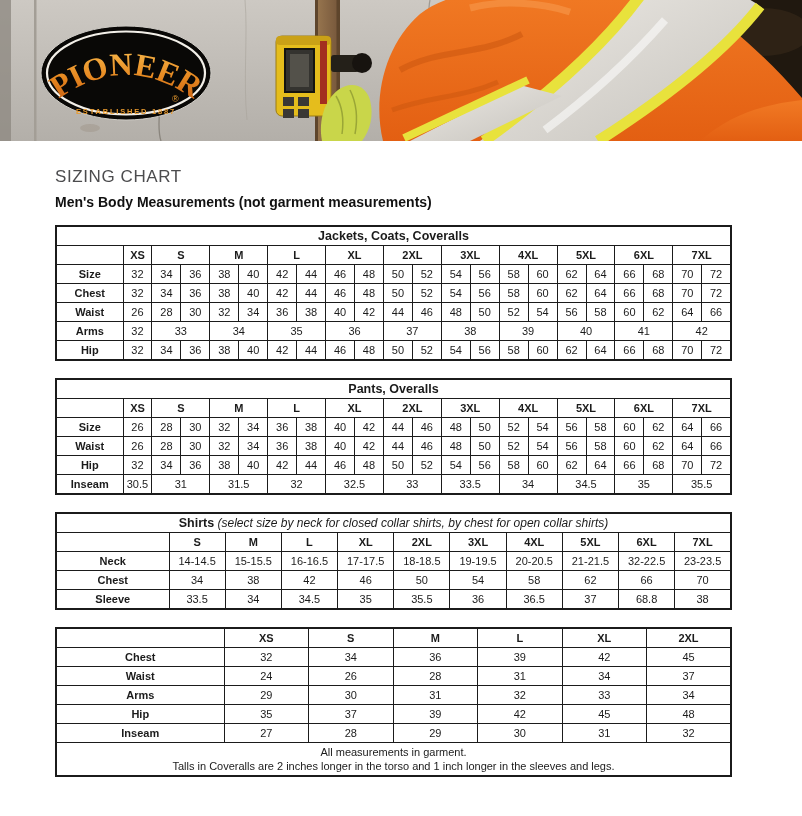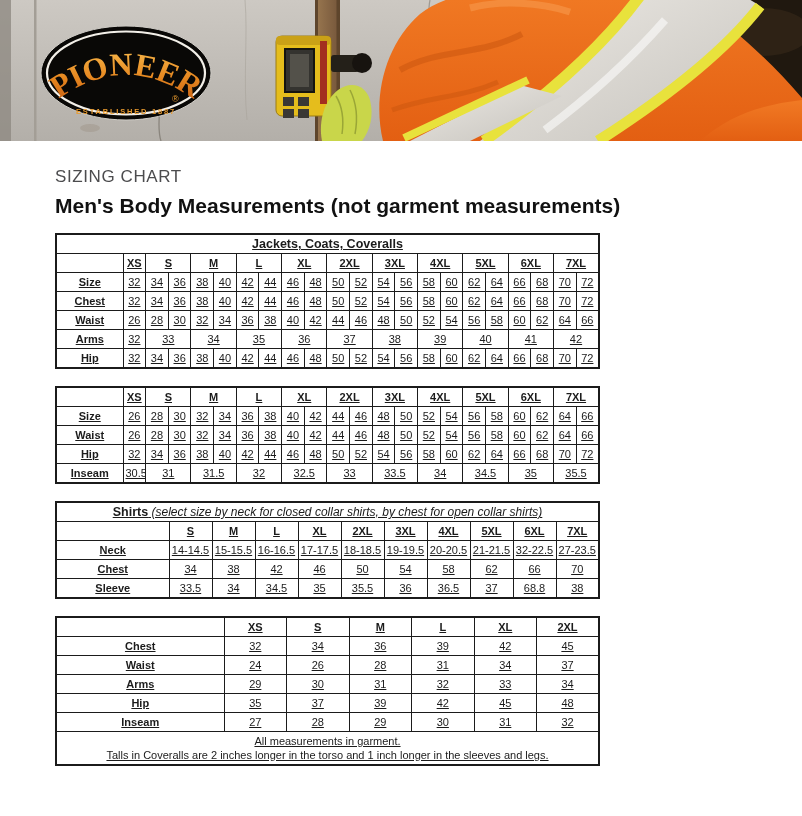--- a/index.html
+++ b/index.html
@@ -19,32 +19,31 @@
   
   .content { margin-left:55px; width:677px; }
   h1.sizing-title {
     margin:26px 0 0 0;
     font-size:17px; font-weight:400;
     letter-spacing:0.6px;
     color:#4c4c4e;
   }
   h2.sub-title {
     margin:7px 0 0 0;
-    font-size:21px; font-weight:bold; color:#111;
+    font-size:14px; font-weight:bold; color:#111;
   }
 
   
   table.size-table {
     border-collapse:collapse;
     table-layout:fixed;
-    width:545px;
+    width:677px;
     margin-top:17px;
     font-size:11px;
     color:#1b1b1b;
-    text-decoration:underline;
   }
   table.size-table:first-of-type { margin-top:15px; }
   table.size-table { border:2px solid #1b1b1b; }
   table.size-table td {
     border:1.5px solid #1b1b1b;
     padding:2px 2px;
     text-align:center;
     height:14px;
     line-height:14px;
     overflow:hidden;
@@ -346,20 +345,23 @@
           <col>
           <col>
           <col>
           <col>
           <col>
           <col>
           <col>
         </colgroup>
         <tbody>
           <tr>
+            <td colspan="22" class="ttl"><span>Pants, Overalls</span></td>
+          </tr>
+          <tr>
             <td class="blank"></td>
             <td colspan="1" class="hdr">XS</td>
             <td colspan="2" class="hdr">S</td>
             <td colspan="2" class="hdr">M</td>
             <td colspan="2" class="hdr">L</td>
             <td colspan="2" class="hdr">XL</td>
             <td colspan="2" class="hdr">2XL</td>
             <td colspan="2" class="hdr">3XL</td>
             <td colspan="2" class="hdr">4XL</td>
             <td colspan="2" class="hdr">5XL</td>
@@ -489,21 +491,21 @@
             <td class="rowlab">Neck</td>
             <td colspan="1">14-14.5</td>
             <td colspan="1">15-15.5</td>
             <td colspan="1">16-16.5</td>
             <td colspan="1">17-17.5</td>
             <td colspan="1">18-18.5</td>
             <td colspan="1">19-19.5</td>
             <td colspan="1">20-20.5</td>
             <td colspan="1">21-21.5</td>
             <td colspan="1">32-22.5</td>
-            <td colspan="1">27-23.5</td>
+            <td colspan="1">23-23.5</td>
           </tr>
           <tr>
             <td class="rowlab">Chest</td>
             <td colspan="1">34</td>
             <td colspan="1">38</td>
             <td colspan="1">42</td>
             <td colspan="1">46</td>
             <td colspan="1">50</td>
             <td colspan="1">54</td>
             <td colspan="1">58</td>

